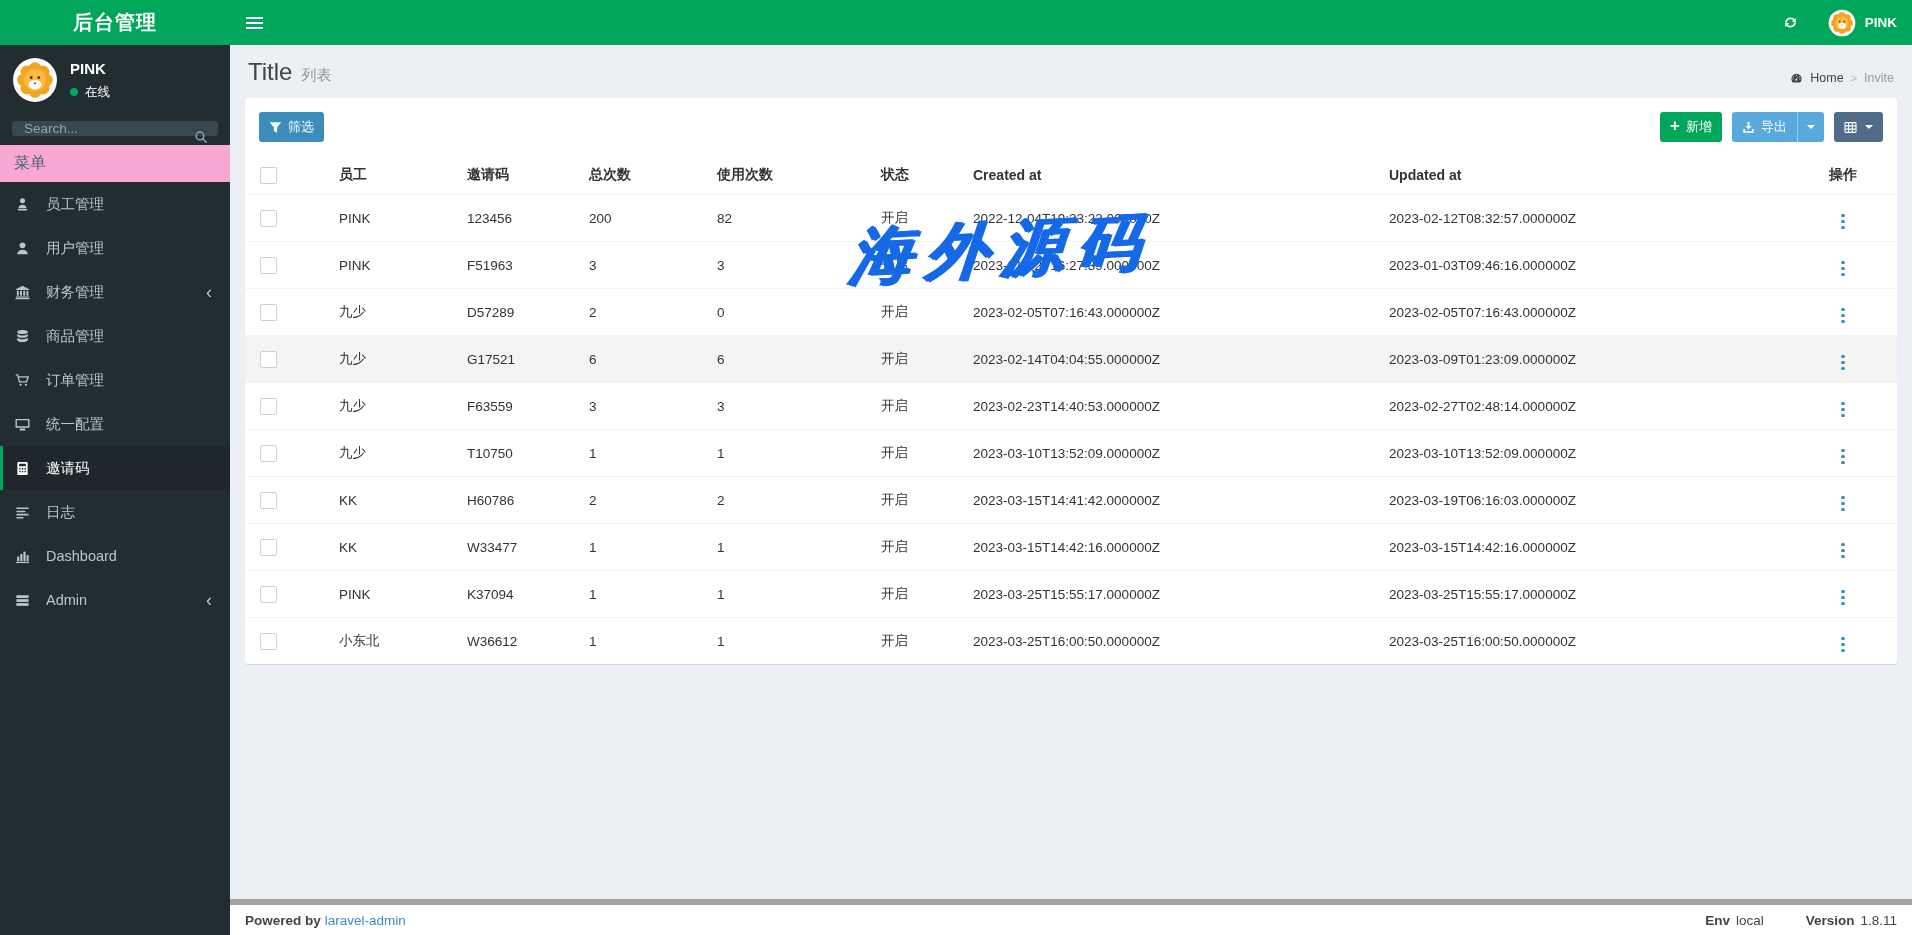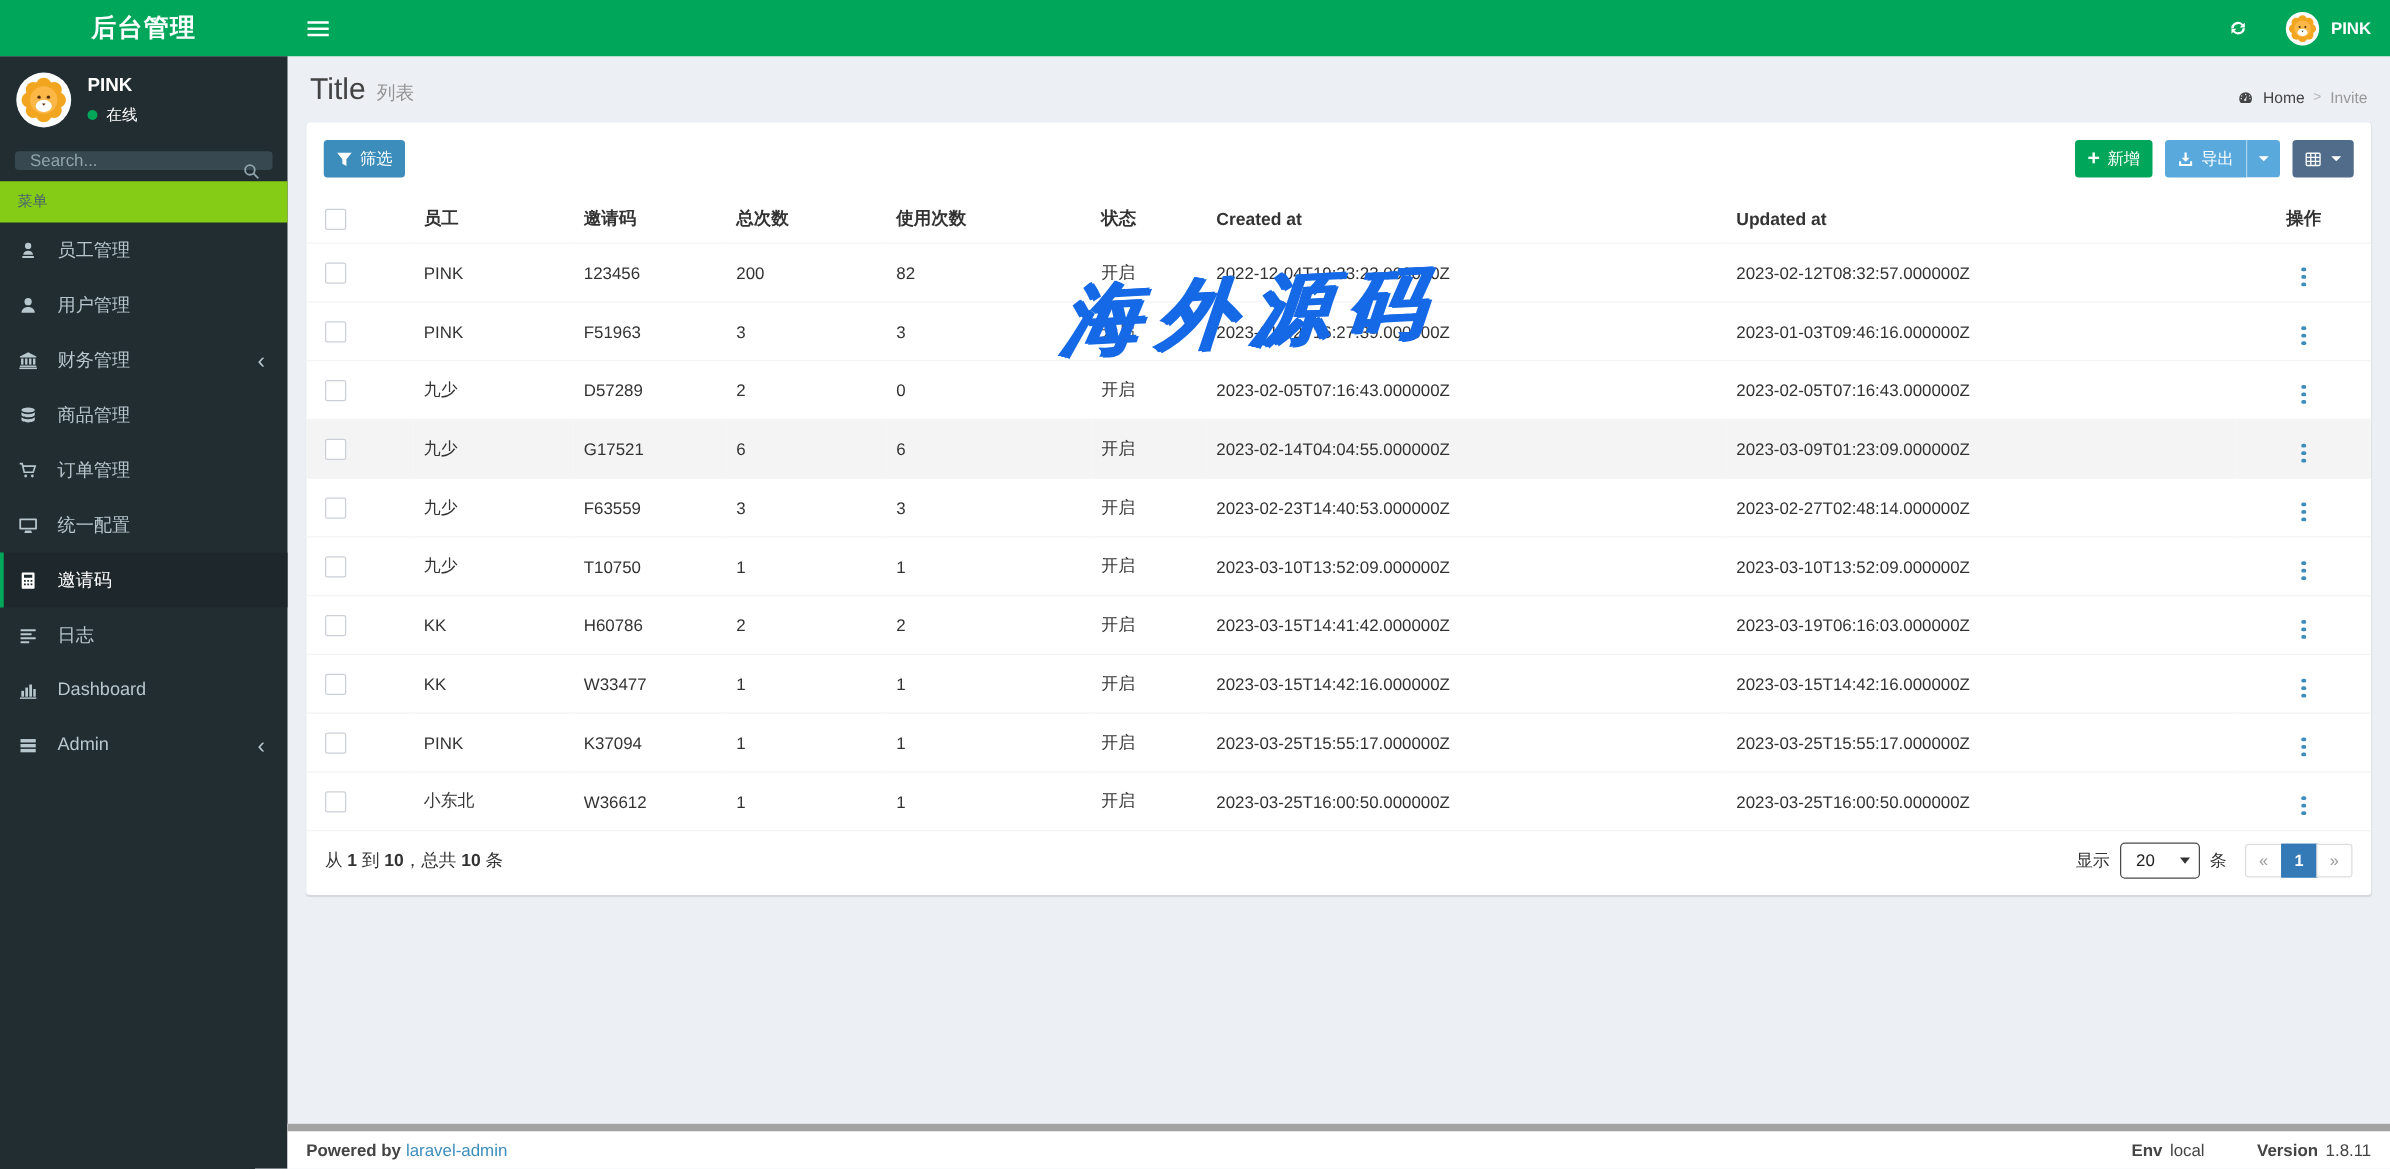--- a/index.html
+++ b/index.html
@@ -29,21 +29,21 @@
   .user-panel{display:flex;gap:12px;padding:12px 12px 10px;align-items:center}
   .avatar-lg svg{width:46px;height:46px}
   .uname{color:#fff;font-weight:700;font-size:15px;margin-bottom:7px}
   .ustatus{color:#fff;font-size:12.5px;display:flex;align-items:center;gap:7px}
   .dot{width:8px;height:8px;border-radius:50%;background:var(--c-online);display:inline-block}
   .search{margin:7px 12px 9px;position:relative}
   .search input{width:100%;height:15px;background:#374850;border:none;border-radius:3px;color:#fef9c3;padding:0 38px 0 12px;font-size:13.5px;font-family:inherit;outline:none}
   .search input::placeholder{color:#90a4ab}
   .sbtn{position:absolute;right:3px;top:4px;width:28px;height:25px;background:none;border:none;color:#90a4ab;cursor:pointer;display:flex;align-items:center;justify-content:center}
   .sbtn svg{width:14px;height:14px}
-  .menu-hd{color:#4b646f;background:#84cc16;padding:8px 14px;font-size:12px}
+  .menu-hd{color:#4b646f;background:#f9a8d4;padding:8px 14px;font-size:16px}
   .menu{list-style:none;margin:0;padding:0}
   .menu-item{display:flex;align-items:center;height:44px;padding:0 10px 0 12px;color:#b8c7ce;font-size:14.5px;cursor:pointer;border-left:3px solid transparent}
   .menu-item .mi{width:25px;color:inherit;flex:none}
   .mi svg{width:15px;height:15px}
   .menu-item .lbl{flex:1;margin-left:6px;white-space:nowrap}
   .menu-item .chev{font-size:18px;line-height:1;margin-right:8px;color:inherit}
   .menu-item.active{background:var(--c-sideact);color:#fff;border-left-color:var(--c-green)}
 
   .main{flex:1;display:flex;flex-direction:column;min-width:0}
   .content{flex:1;padding:0 15px;position:relative}
@@ -53,21 +53,21 @@
   .breadcrumb{position:absolute;right:3px;top:26px;font-size:12.5px;color:#444;display:flex;align-items:center;gap:7px}
   .bc-icon{color:#444}
   .bc-icon svg{width:13px;height:13px}
   .bc-sep{color:#b5b5b5;font-size:11px}
   .bc-link{color:#444;text-decoration:none;cursor:pointer}
   .bc-link.muted{color:#999}
 
   
   .box{background:#fff;border-radius:3px;box-shadow:0 1px 1px rgba(0,0,0,.1);margin-top:8px}
   .box-header{padding:14px;display:flex;align-items:center;justify-content:space-between}
-  .btn{display:inline-flex;align-items:center;gap:6px;border:none;border-radius:3px;color:#fff;font-size:13px;padding:0 10px;height:30px;cursor:pointer;font-family:Liberation Sans, sans-serif;white-space:nowrap}
+  .btn{display:inline-flex;align-items:center;gap:6px;border:none;border-radius:3px;color:#fff;font-size:13px;padding:0 10px;height:30px;cursor:pointer;font-family:Liberation Mono, monospace;white-space:nowrap}
   .btn svg{width:13px;height:13px}
   .btn-filter{background:var(--c-blue)}
   .btn-add{background:var(--c-green)}
   .plus{font-size:17px;font-weight:700;line-height:1;margin-top:-2px}
   .actions{display:flex;gap:10px;align-items:center}
   .btn-group{display:inline-flex}
   .btn-export{background:var(--c-export);border-radius:3px 0 0 3px}
   .btn-export-caret{background:var(--c-export);border-radius:0 3px 3px 0;border-left:1px solid rgba(255,255,255,.4);padding:0 9px}
   .btn-cols{background:var(--c-cols);gap:8px}
   .caret{width:0;height:0;border-left:4px solid transparent;border-right:4px solid transparent;border-top:4px solid #fff;display:inline-block}
@@ -529,42 +529,20 @@
                   <td class="op"><span class="dots">
                       <i></i>
                       <i></i>
                       <i></i>
                     </span></td>
                 </tr>
               </tbody>
           </table>
         </div>
 
-        <div class="box-footer">
-          <div class="summary" id="summary">从 <b>1</b> 到 <b>10</b>，总共 <b>10</b> 条</div>
-          <div class="paging">
-            <span>显示</span>
-            <span class="pp-select">
-              <select id="pp"><option>20</option></select>
-              <i class="sel-caret"></i>
-            </span>
-            <span>条</span>
-            <ul class="pager" id="pager">
-                <li>
-                  <a>«</a>
-                </li>
-                <li class="active">
-                  <a>1</a>
-                </li>
-                <li>
-                  <a>»</a>
-                </li>
-              </ul>
-          </div>
-        </div>
       </div>
 
       <div class="watermark">海外源码</div>
     </div>
 
     <footer class="main-footer">
       <div class="f-left">
         <b>Powered by</b><a>laravel-admin</a>
       </div>
       <div class="f-right">

